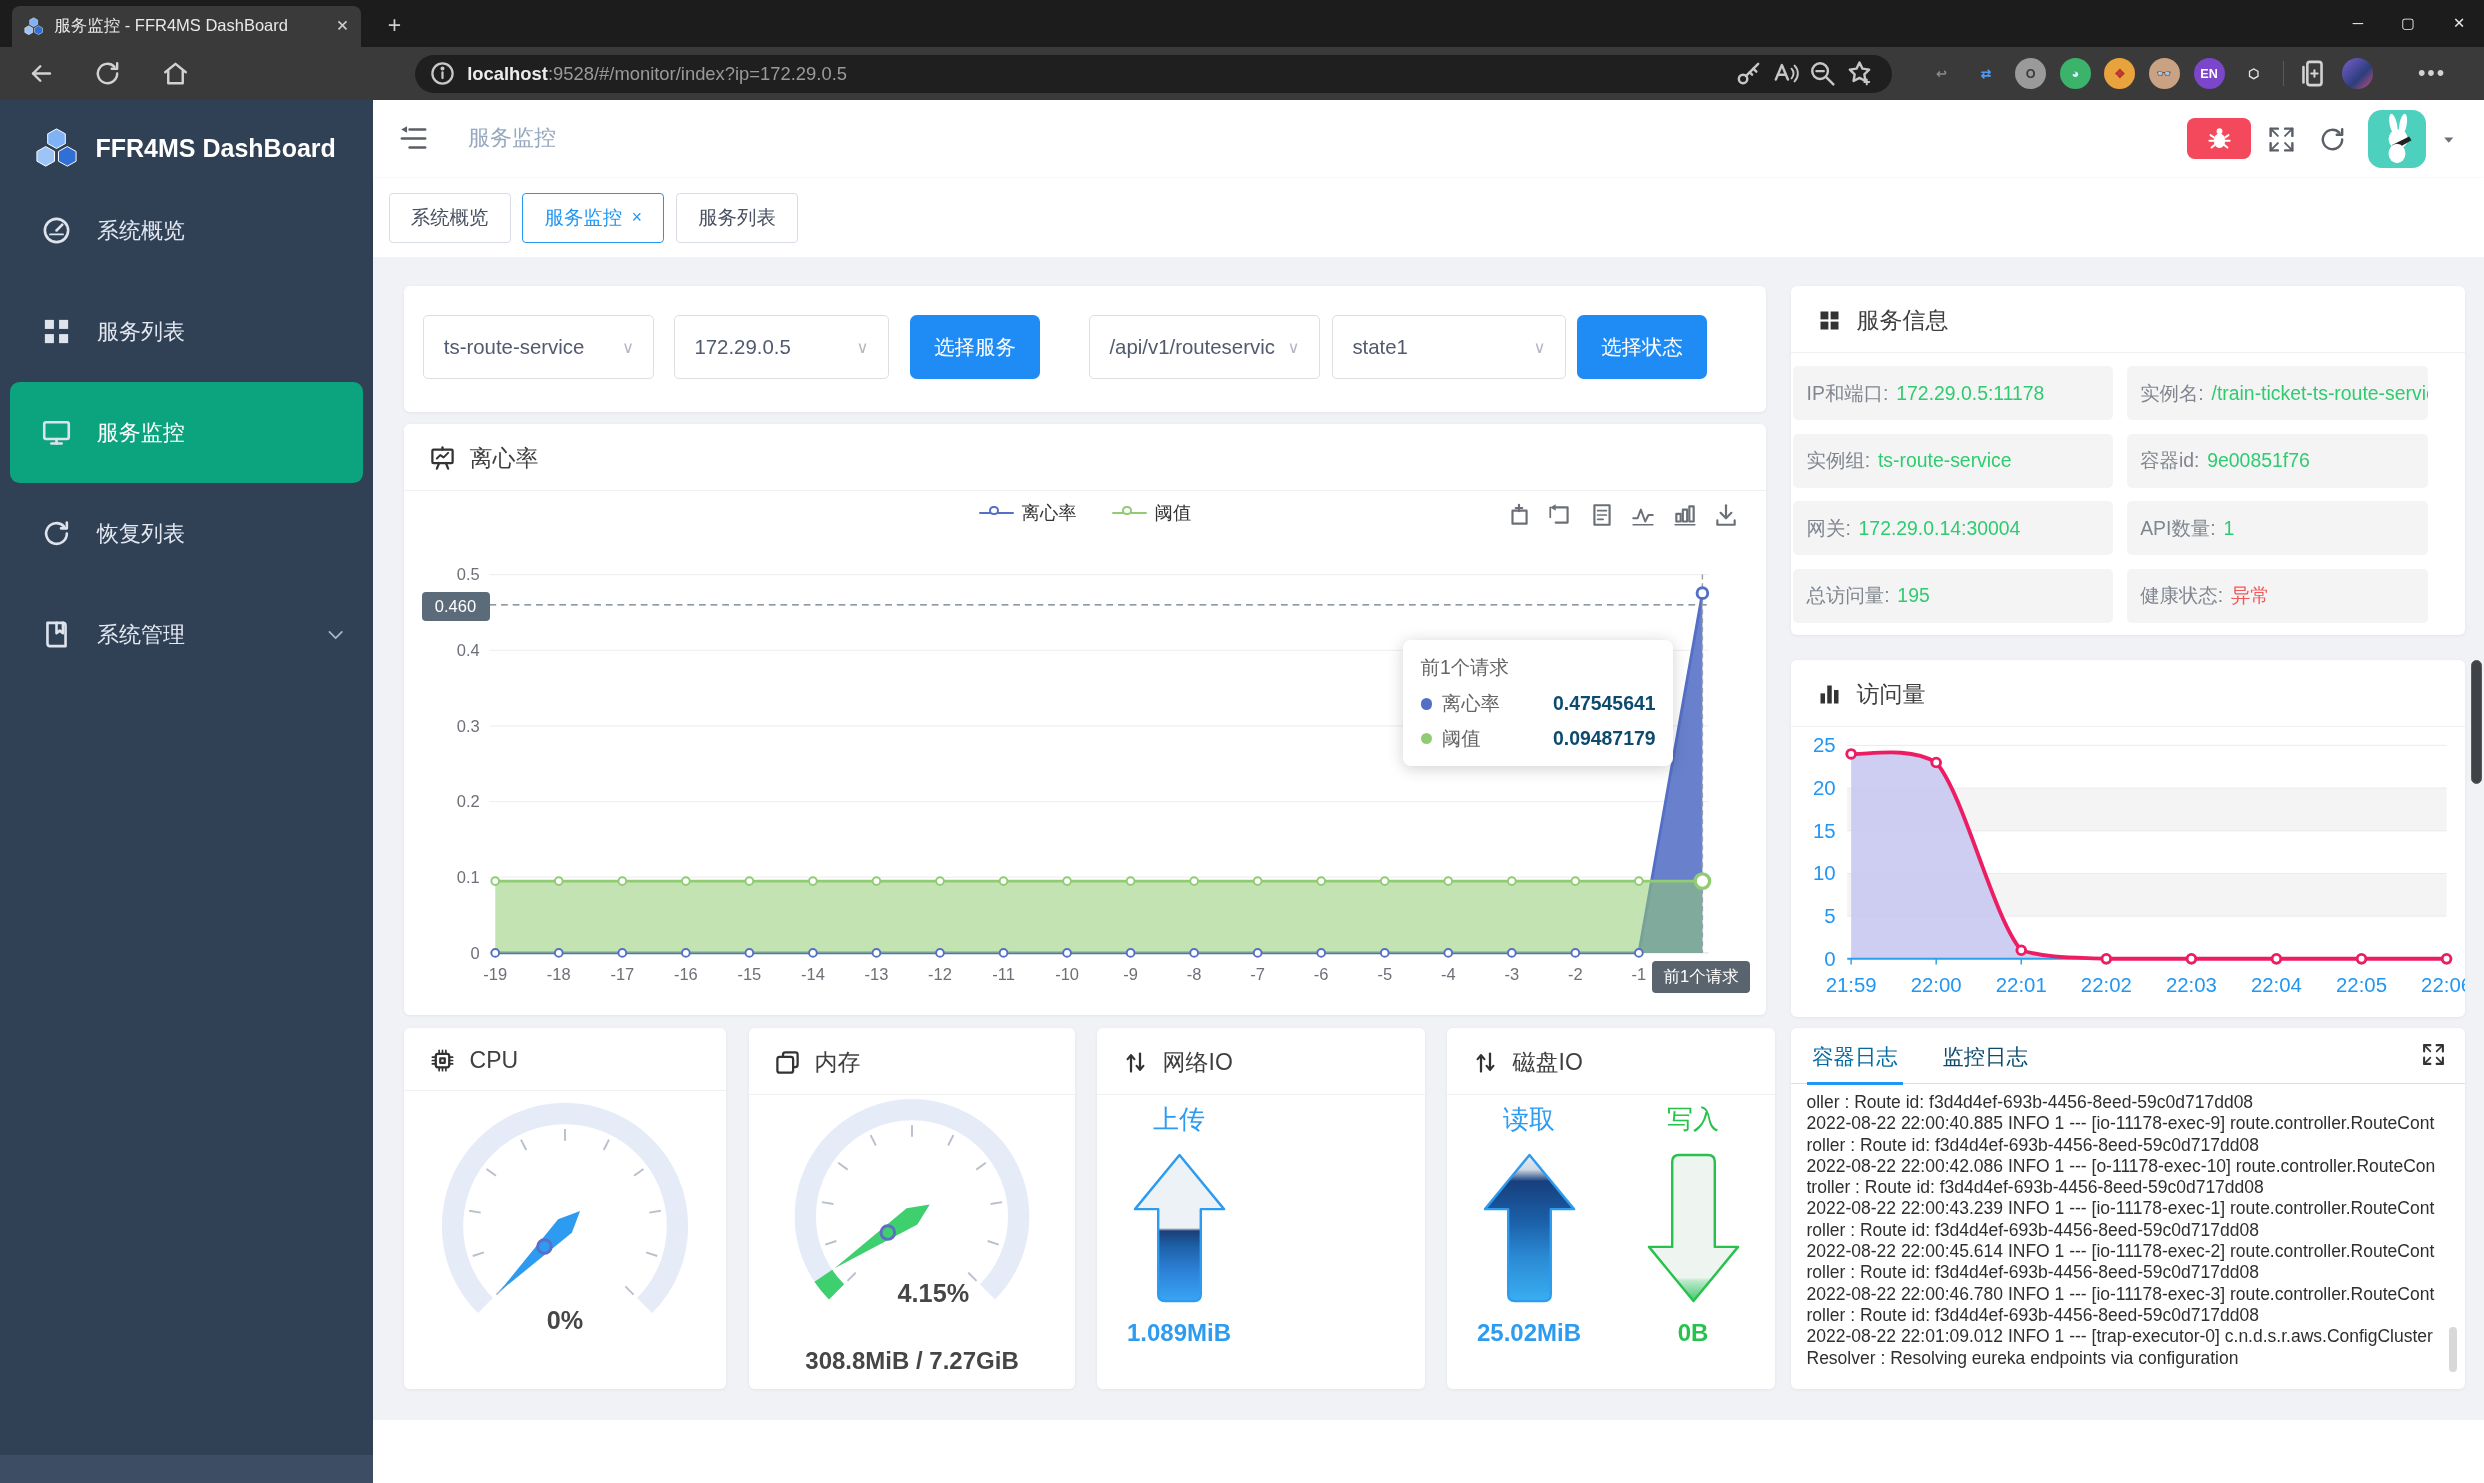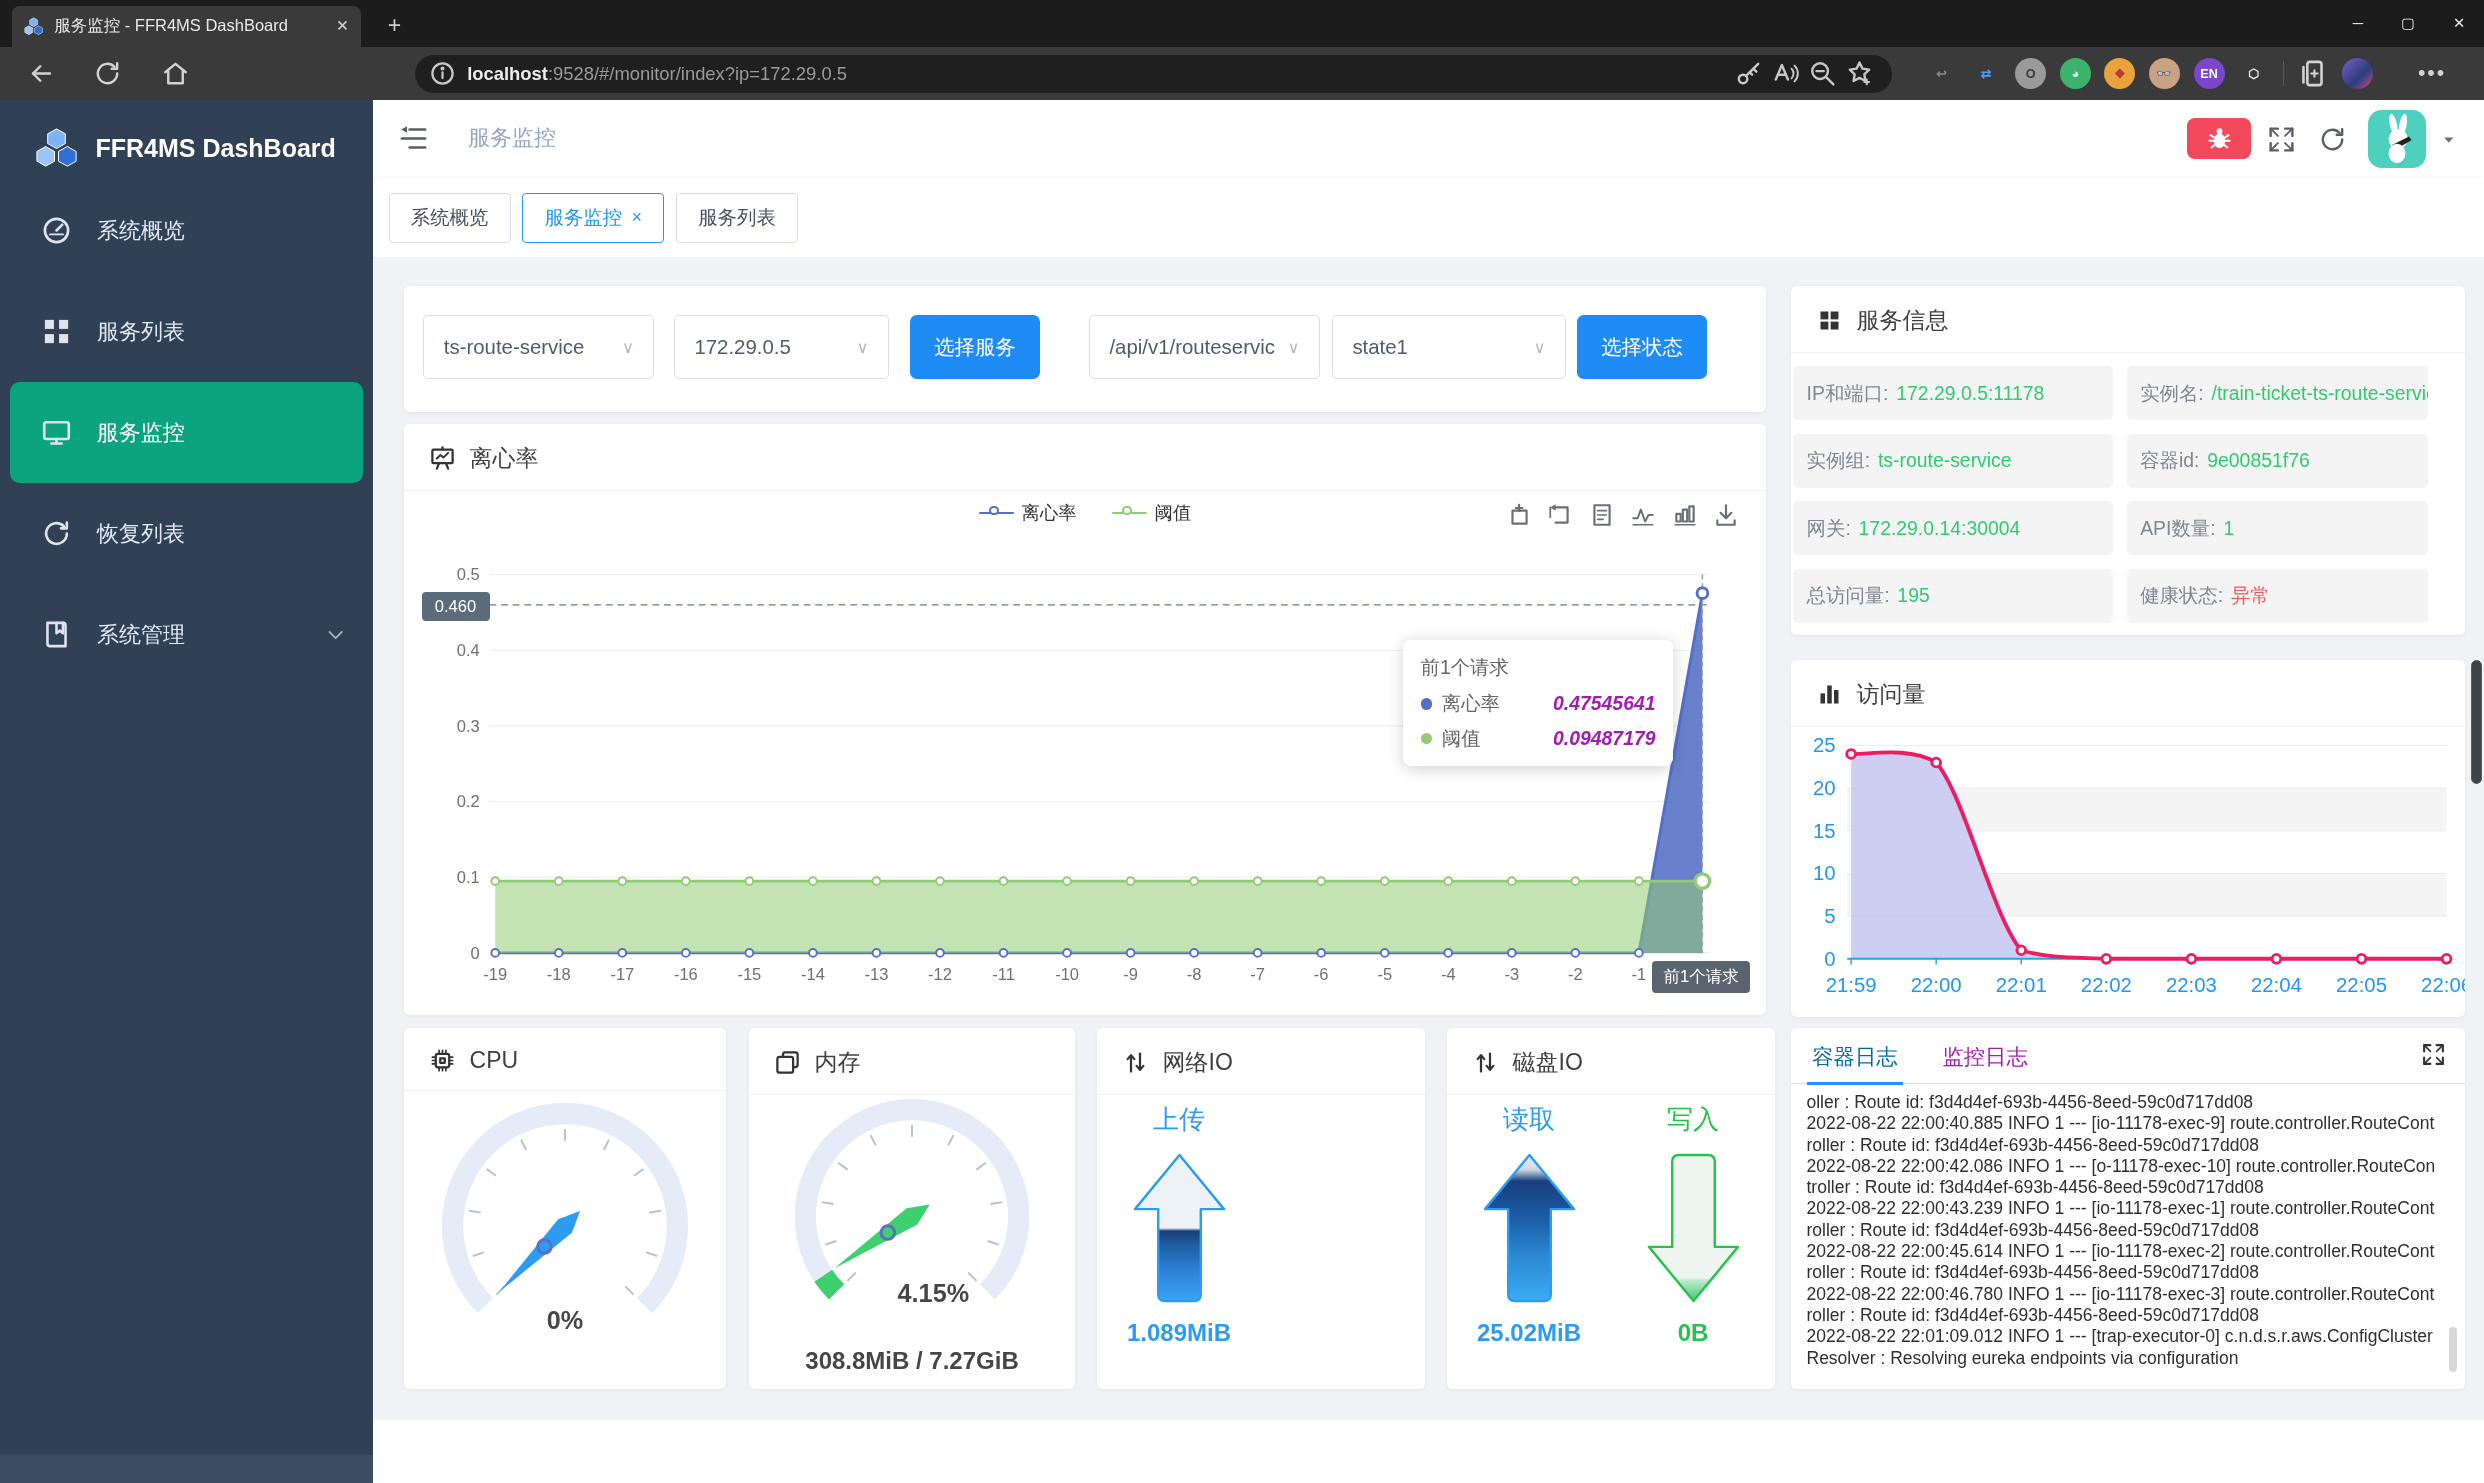--- a/index.html
+++ b/index.html
@@ -74,21 +74,21 @@
   .lg-glyph .ln{position:absolute;left:0;top:5.8px;width:35px;height:2.9px;border-radius:1.9px;}
   .lg-glyph .rg{position:absolute;left:10.7px;top:0;width:9.7px;height:9.7px;border-radius:50%;background:#fff;border:2.9px solid;}
   #ecc-toolbox{position:absolute;right:27px;top:78px;display:flex;gap:15.5px;}
   .tbx{width:26px;height:26px;color:#6b6f76;cursor:pointer;}
   #ecc-marklabel{position:absolute;left:17.5px;top:168px;width:68px;height:29px;background:#5c6b79;color:#fff;border-radius:3.9px;font-size:16.5px;display:flex;align-items:center;justify-content:center;}
   #ecc-pointerlabel{position:absolute;left:1248px;top:537px;padding:4.9px 11.6px;background:#5a646e;color:#fff;border-radius:3.9px;font-size:16.5px;white-space:nowrap;}
   #ecc-tooltip{position:absolute;left:999px;top:216px;width:270px;background:#fff;border-radius:7.8px;box-shadow:0 2.9px 15.5px rgba(0,0,0,.18);padding:13.6px 17.5px;z-index:5;}
   #ecc-tooltip .tt-title{font-size:19.4px;color:#666;margin-bottom:9.7px;}
   .tt-row{display:flex;align-items:center;font-size:19.4px;color:#666;margin-top:7.8px;}
   .tt-dot{width:11.6px;height:11.6px;border-radius:50%;margin-right:9.7px;flex:0 0 auto;}
-  .tt-val{margin-left:auto;font-weight:bold;color:#a21caf;font-style:italic;}
+  .tt-val{margin-left:auto;font-weight:bold;color:#0c4a6e;}
 
   
   #cpucard{left:31px;top:771px;width:322px;height:361px;}
   #memcard{left:376px;top:771px;width:326px;height:361px;}
   #netcard{left:724px;top:771px;width:328px;height:361px;}
   #diskcard{left:1074px;top:771px;width:328px;height:361px;}
   .gauge-wrap{position:absolute;left:0;top:62px;width:100%;display:flex;justify-content:center;}
   .mem-total{position:absolute;left:0;bottom:13.6px;width:100%;text-align:center;font-size:24px;font-weight:bold;color:#464646;}
   .io-cols{position:absolute;left:0;top:74px;width:100%;display:flex;}
   .io-col{width:50%;display:flex;flex-direction:column;align-items:center;gap:15.5px;}
@@ -99,21 +99,21 @@
   #infocard{left:1418px;top:29px;width:674px;height:349px;}
   #info-grid{position:absolute;left:2px;top:80px;width:636px;display:grid;grid-template-columns:320px 301px;grid-auto-rows:54px;gap:13.6px;}
   .info-box{background:#f4f4f5;border-radius:4.9px;font-size:19.4px;display:flex;align-items:center;padding:0 13.6px;white-space:nowrap;overflow:hidden;}
   .info-box .il{color:#80868f;margin-right:7.8px;flex:0 0 auto;}
   .info-box .iv{color:#2FCB6F;}
   .info-box .iv.err{color:#F25858;}
 
   #visitscard{left:1418px;top:403px;width:674px;height:357px;}
   #logscard{left:1418px;top:771px;width:674px;height:361px;}
   #logs-tabs{position:absolute;left:0;top:0;width:100%;height:56px;display:flex;align-items:flex-end;padding:0 21.3px;gap:45px;border-bottom:1.9px solid #dcdfe6;}
-  .ltab{font-size:21.3px;padding-bottom:11.6px;cursor:pointer;position:relative;color:#a21caf;}
+  .ltab{font-size:21.3px;padding-bottom:11.6px;cursor:pointer;position:relative;color:#0c4a6e;}
   .ltab.active{color:#0369a1;}
   .ltab.active:after{content:"";position:absolute;left:-5.8px;right:-5.8px;bottom:-1.9px;height:2.9px;background:#2196f3;}
   #logs-expand{position:absolute;right:19.4px;top:13.6px;width:25px;height:25px;color:#333;cursor:pointer;}
   #logbody{position:absolute;left:15.5px;top:64px;width:631px;height:287px;overflow:hidden;font-size:17.5px;color:#2f2f2f;line-height:21.3px;}
   #logscroll{position:absolute;right:7.8px;bottom:17.5px;width:7.8px;height:45px;border-radius:3.9px;background:#d8d8d8;}
 
   #bottom-white{position:absolute;left:0;top:1163px;width:2112px;height:64px;background:#fff;}
   #page-scroll-thumb{position:absolute;right:1.9px;top:660px;width:11.6px;height:124px;border-radius:5.8px;background:#3f4246;border:1px solid #5a5a5a;}
   .icimg{width:100%;height:100%;display:block;}
 </style>

